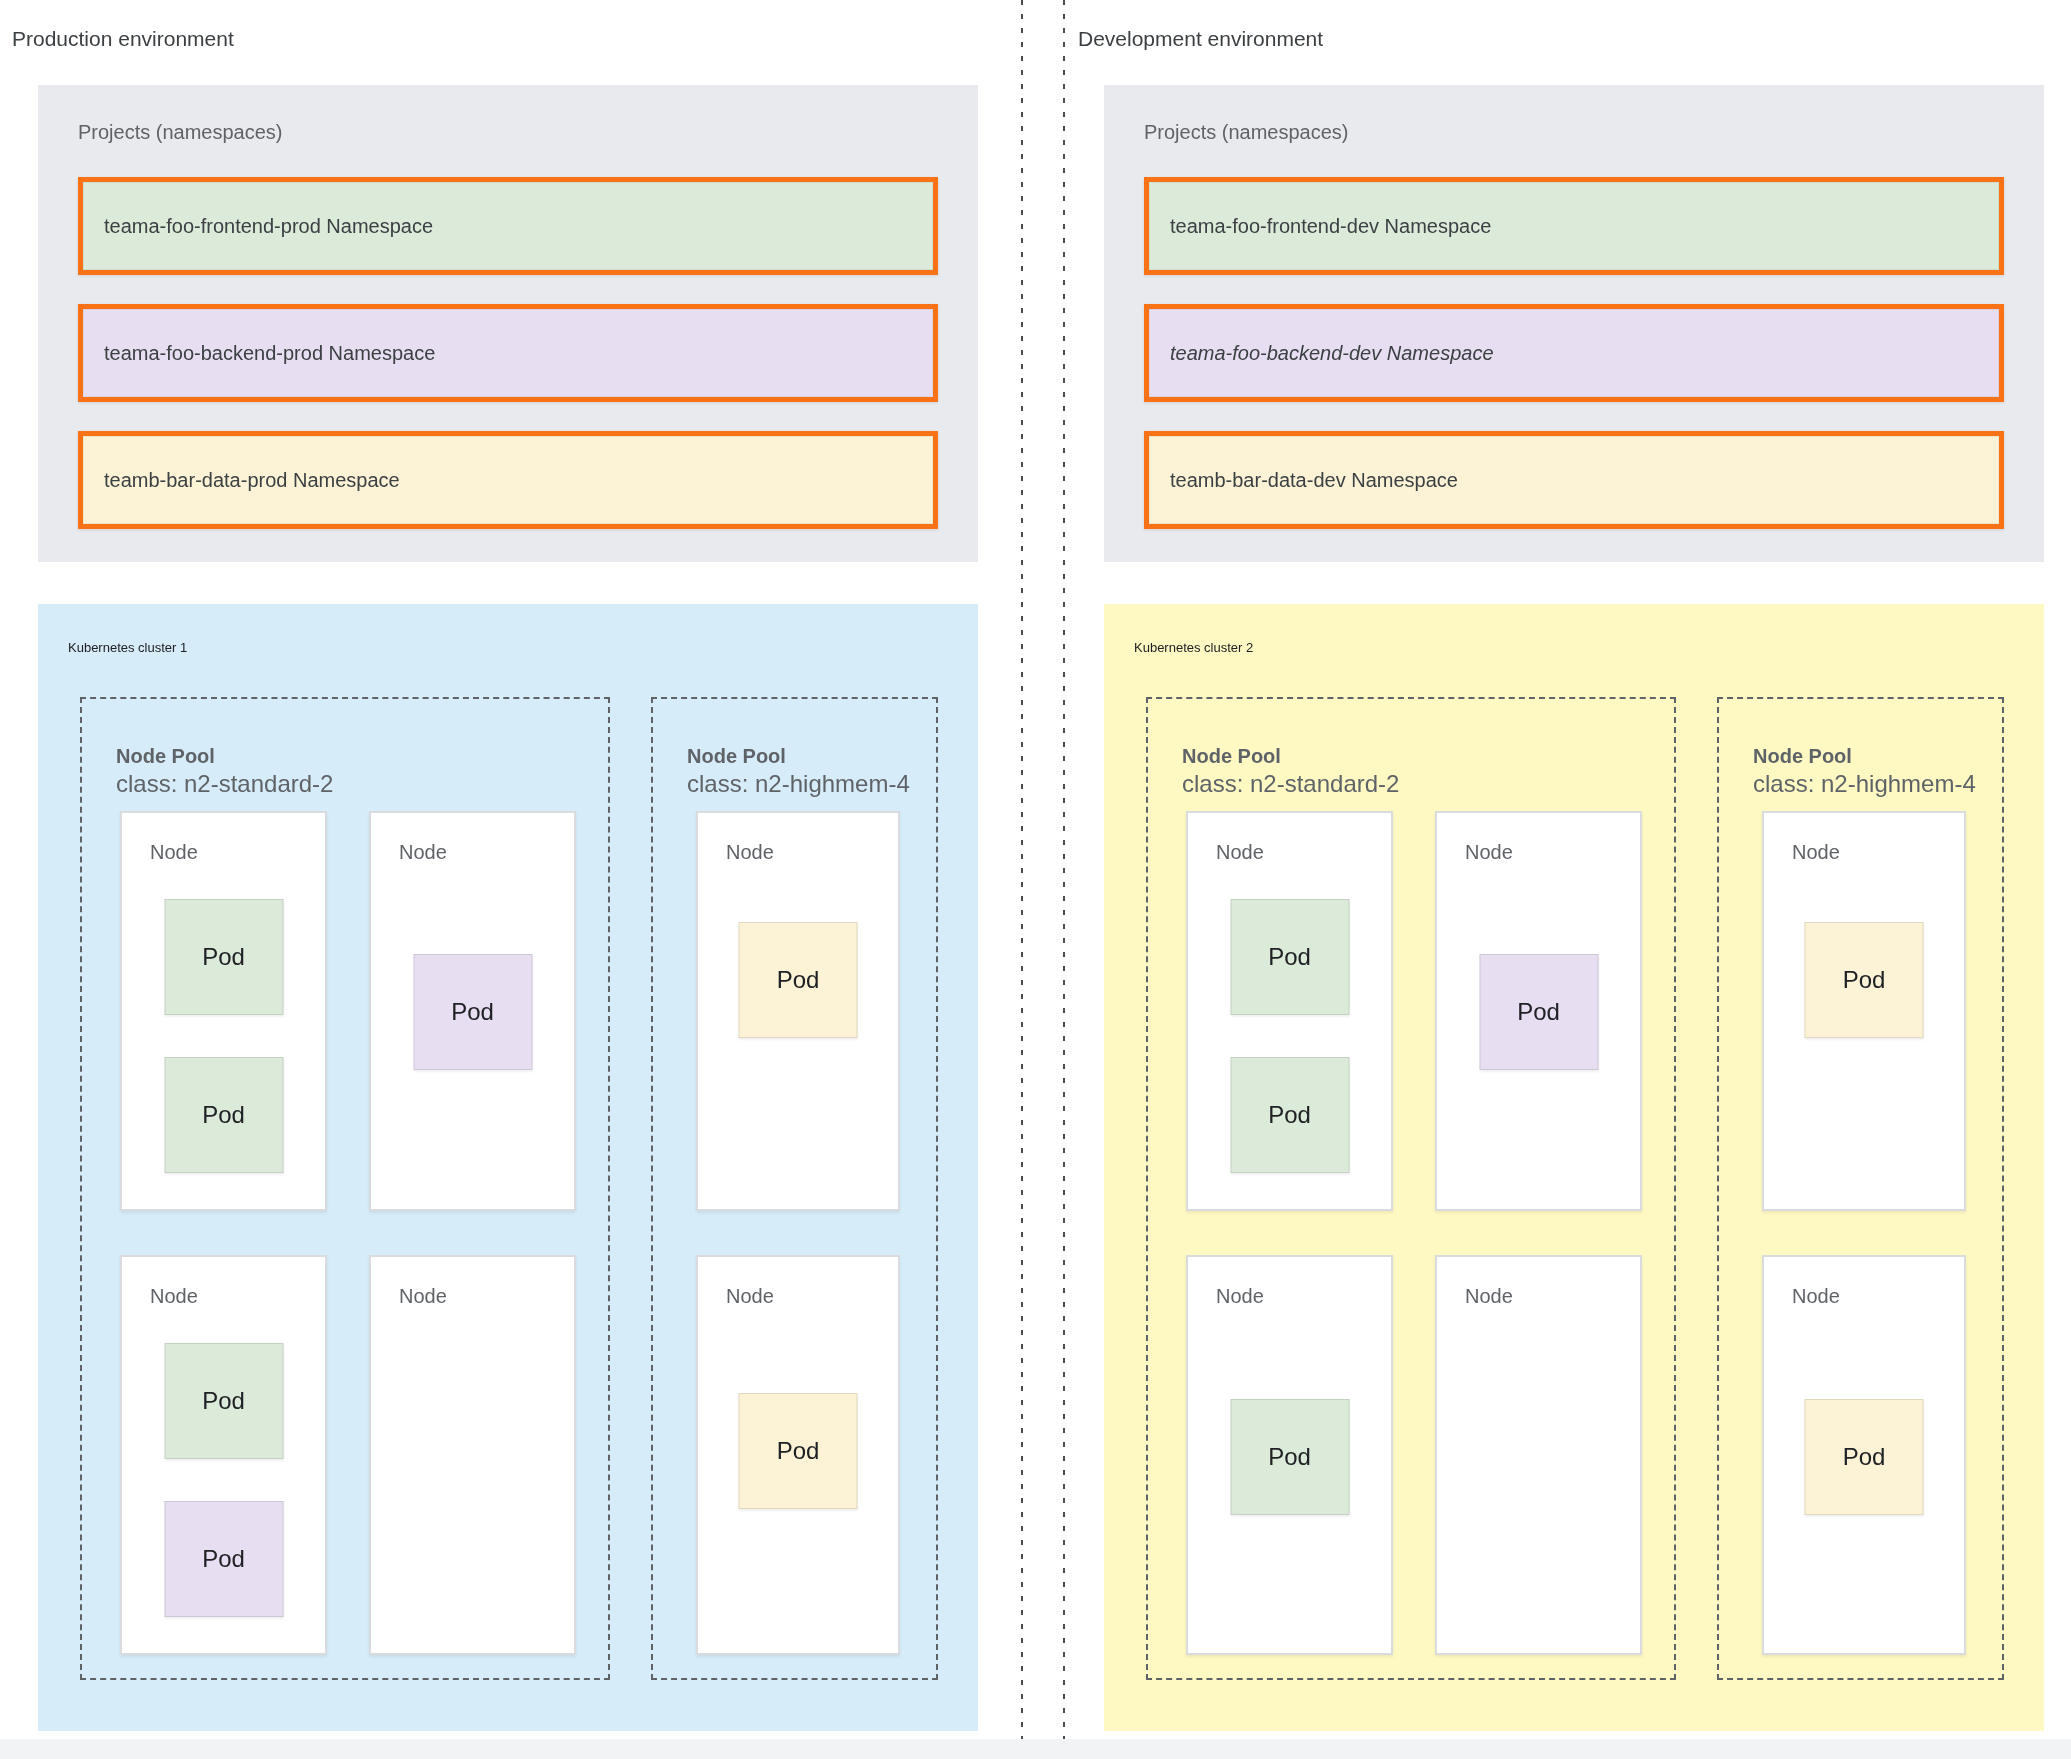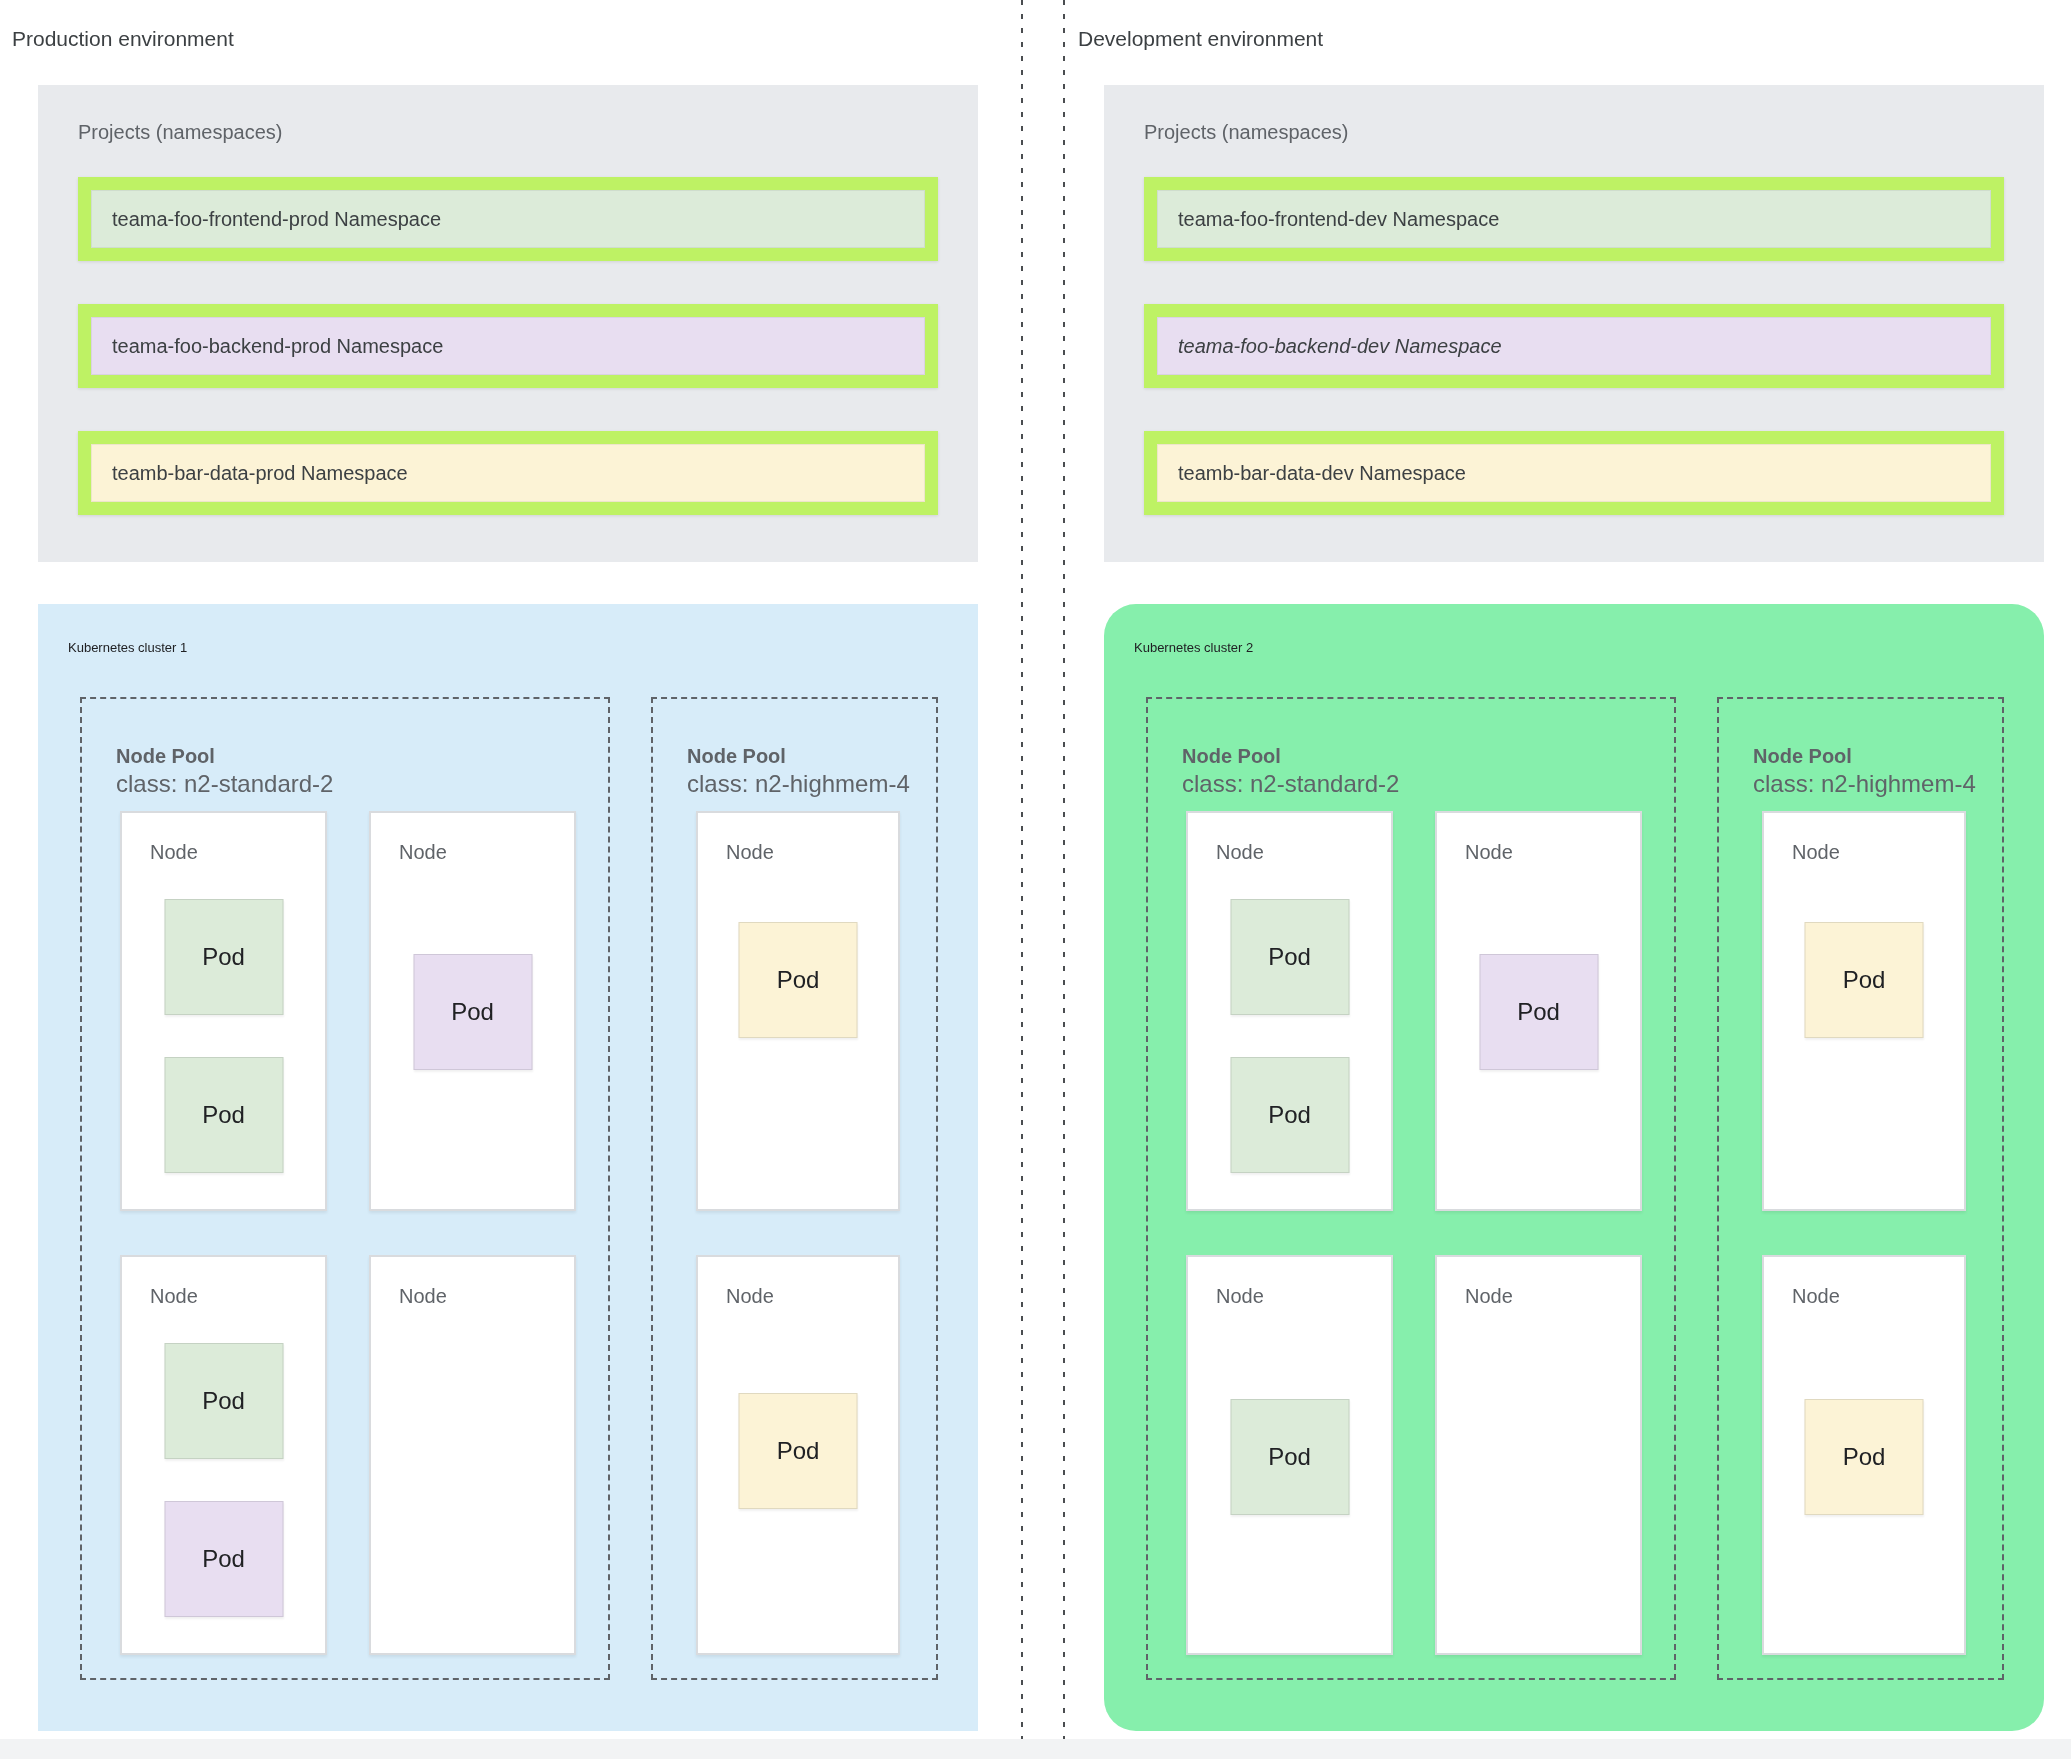--- a/index.html
+++ b/index.html
@@ -37,23 +37,23 @@
   .projects-title {
     position: absolute;
     left: 40px; top: 36px;
     font-size: 20px;
     color: #5f6368;
     white-space: nowrap;
   }
   .ns {
     position: absolute;
     left: 40px; right: 40px;
-    height: 84px;
-    background: #bef264;
-    padding: 13px;
+    height: 98px;
+    background: #f97316;
+    padding: 5px;
     box-shadow: 0 1px 3px rgba(0,0,0,0.10);
   }
   .ns-fill {
     width: 100%; height: 100%;
     display: flex; align-items: center;
     border: 1px solid rgba(60,64,67,0.08);
   }
   .ns-label {
     padding-left: 20px;
     font-size: 20px;
@@ -224,21 +224,21 @@
           <div class="ns-fill" style="background: rgb(232, 222, 241); font-style: italic;">
             <span class="ns-label">teama-foo-backend-dev Namespace</span>
           </div>
         </div>
         <div class="ns" style="top: 346px;">
           <div class="ns-fill" style="background: rgb(252, 243, 214);">
             <span class="ns-label">teamb-bar-data-dev Namespace</span>
           </div>
         </div>
       </div>
-      <div class="cluster-box" style="background: #86efac; border-radius: 32px;">
+      <div class="cluster-box" style="background: #fef9c3;">
         <div class="cluster-title">Kubernetes cluster 2</div>
         <div class="pool pool-a" style="border-color: rgb(95, 99, 104);">
           <div class="pool-title">
             <div class="pool-title-name">Node Pool</div>
             <div class="pool-title-class">class: n2-standard-2</div>
           </div>
           <div class="node" style="left: 38px; top: 112px; width: 207px; height: 400px; background: rgb(255, 255, 255); border-color: rgb(217, 219, 222);">
             <span class="node-label">Node</span>
             <div class="pod" style="top: 86px; background: rgb(220, 235, 217);">
               <span class="pod-label">Pod</span>

